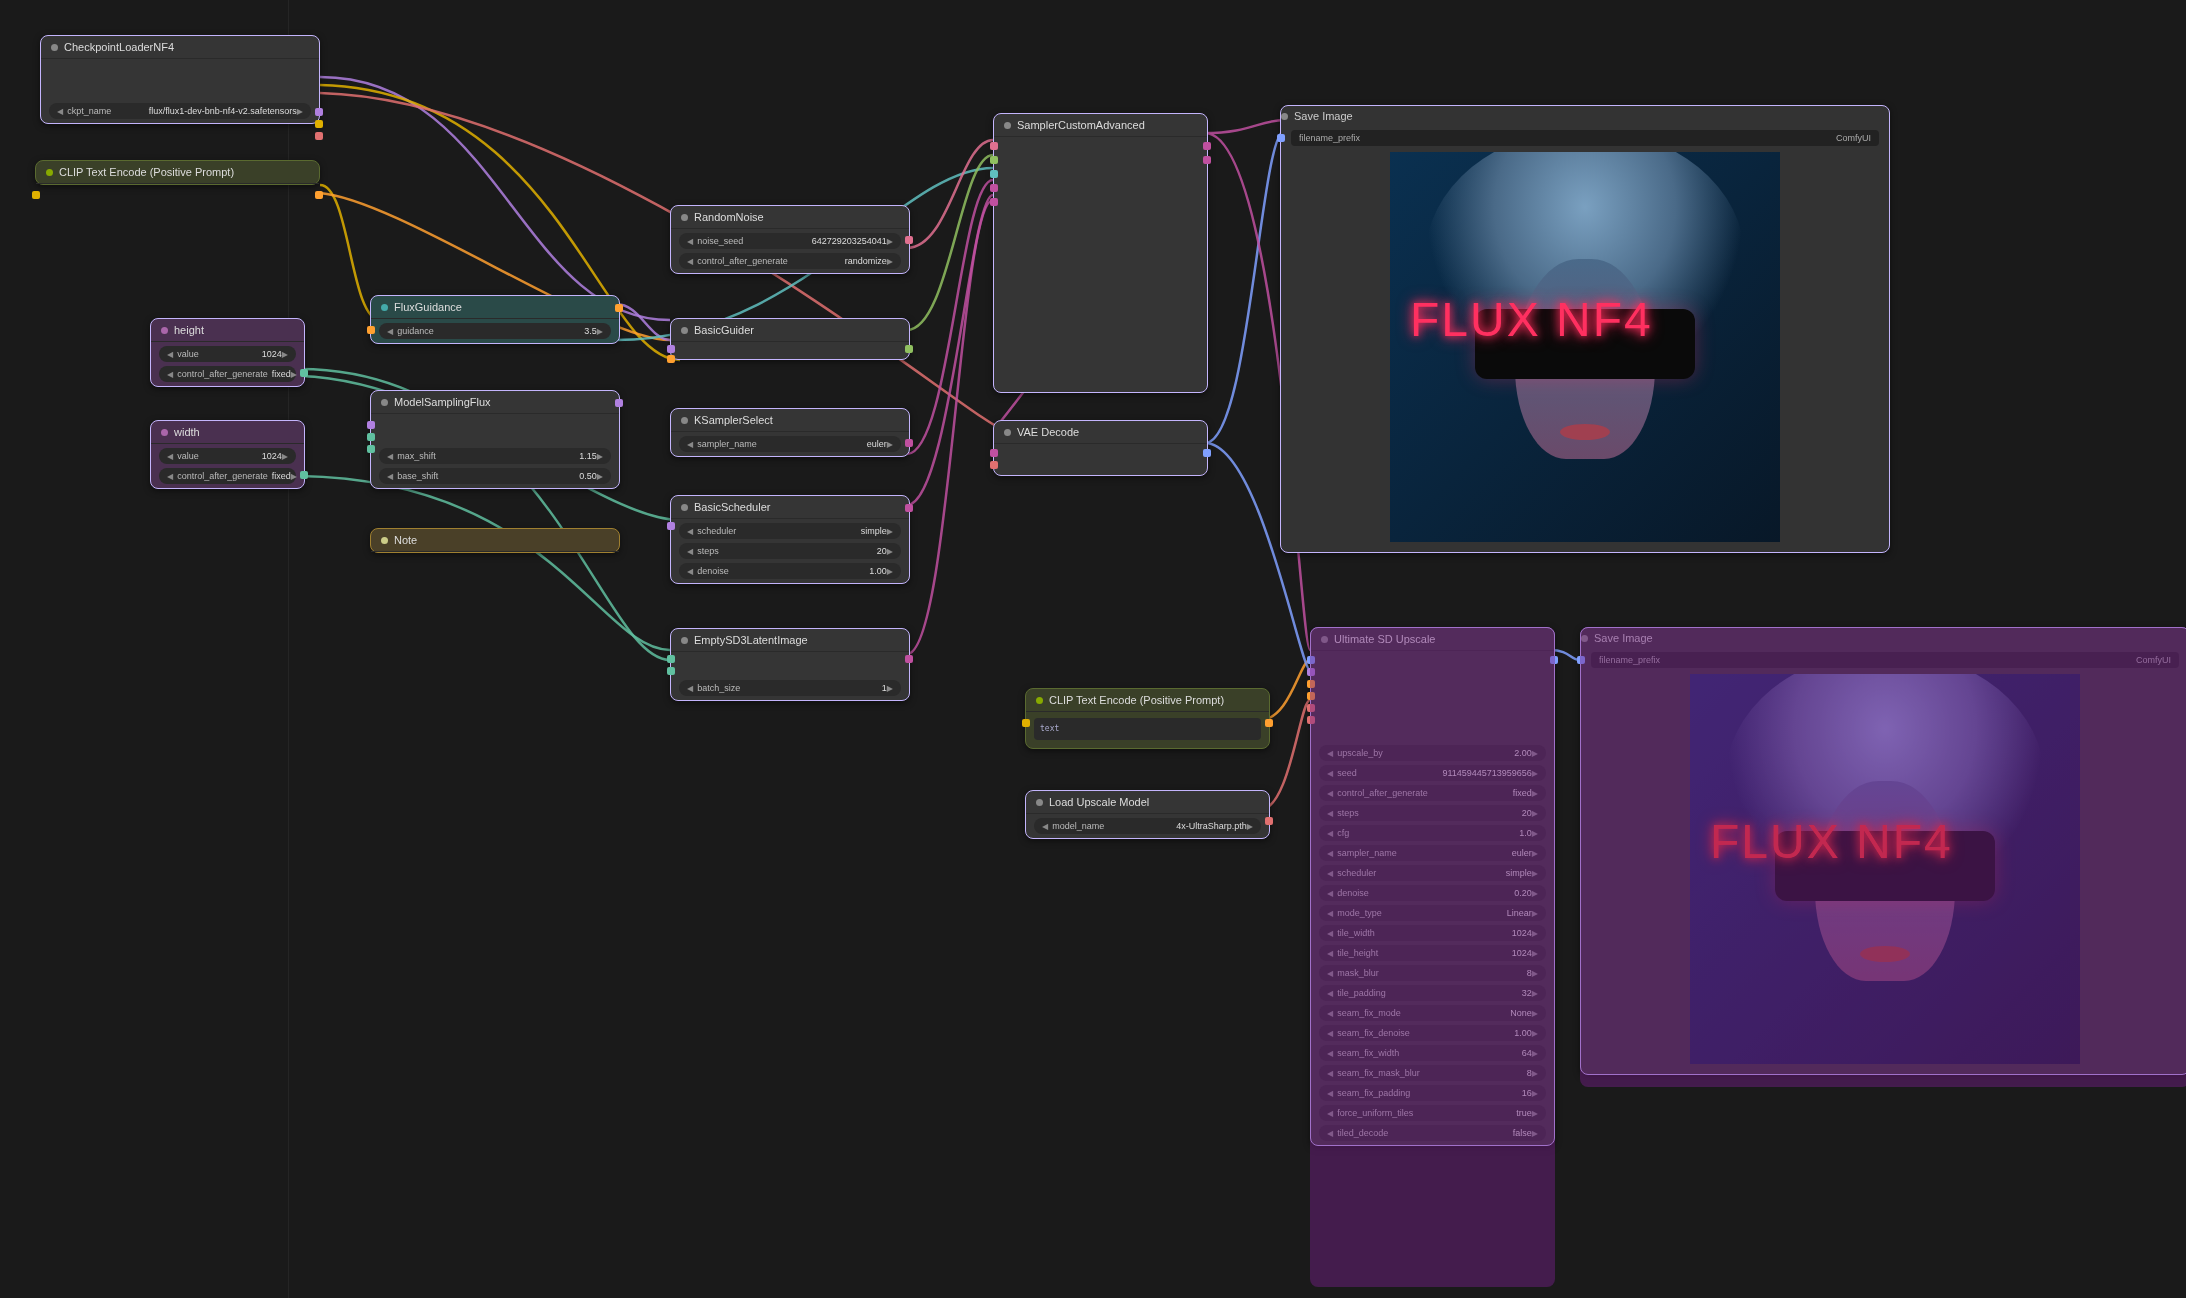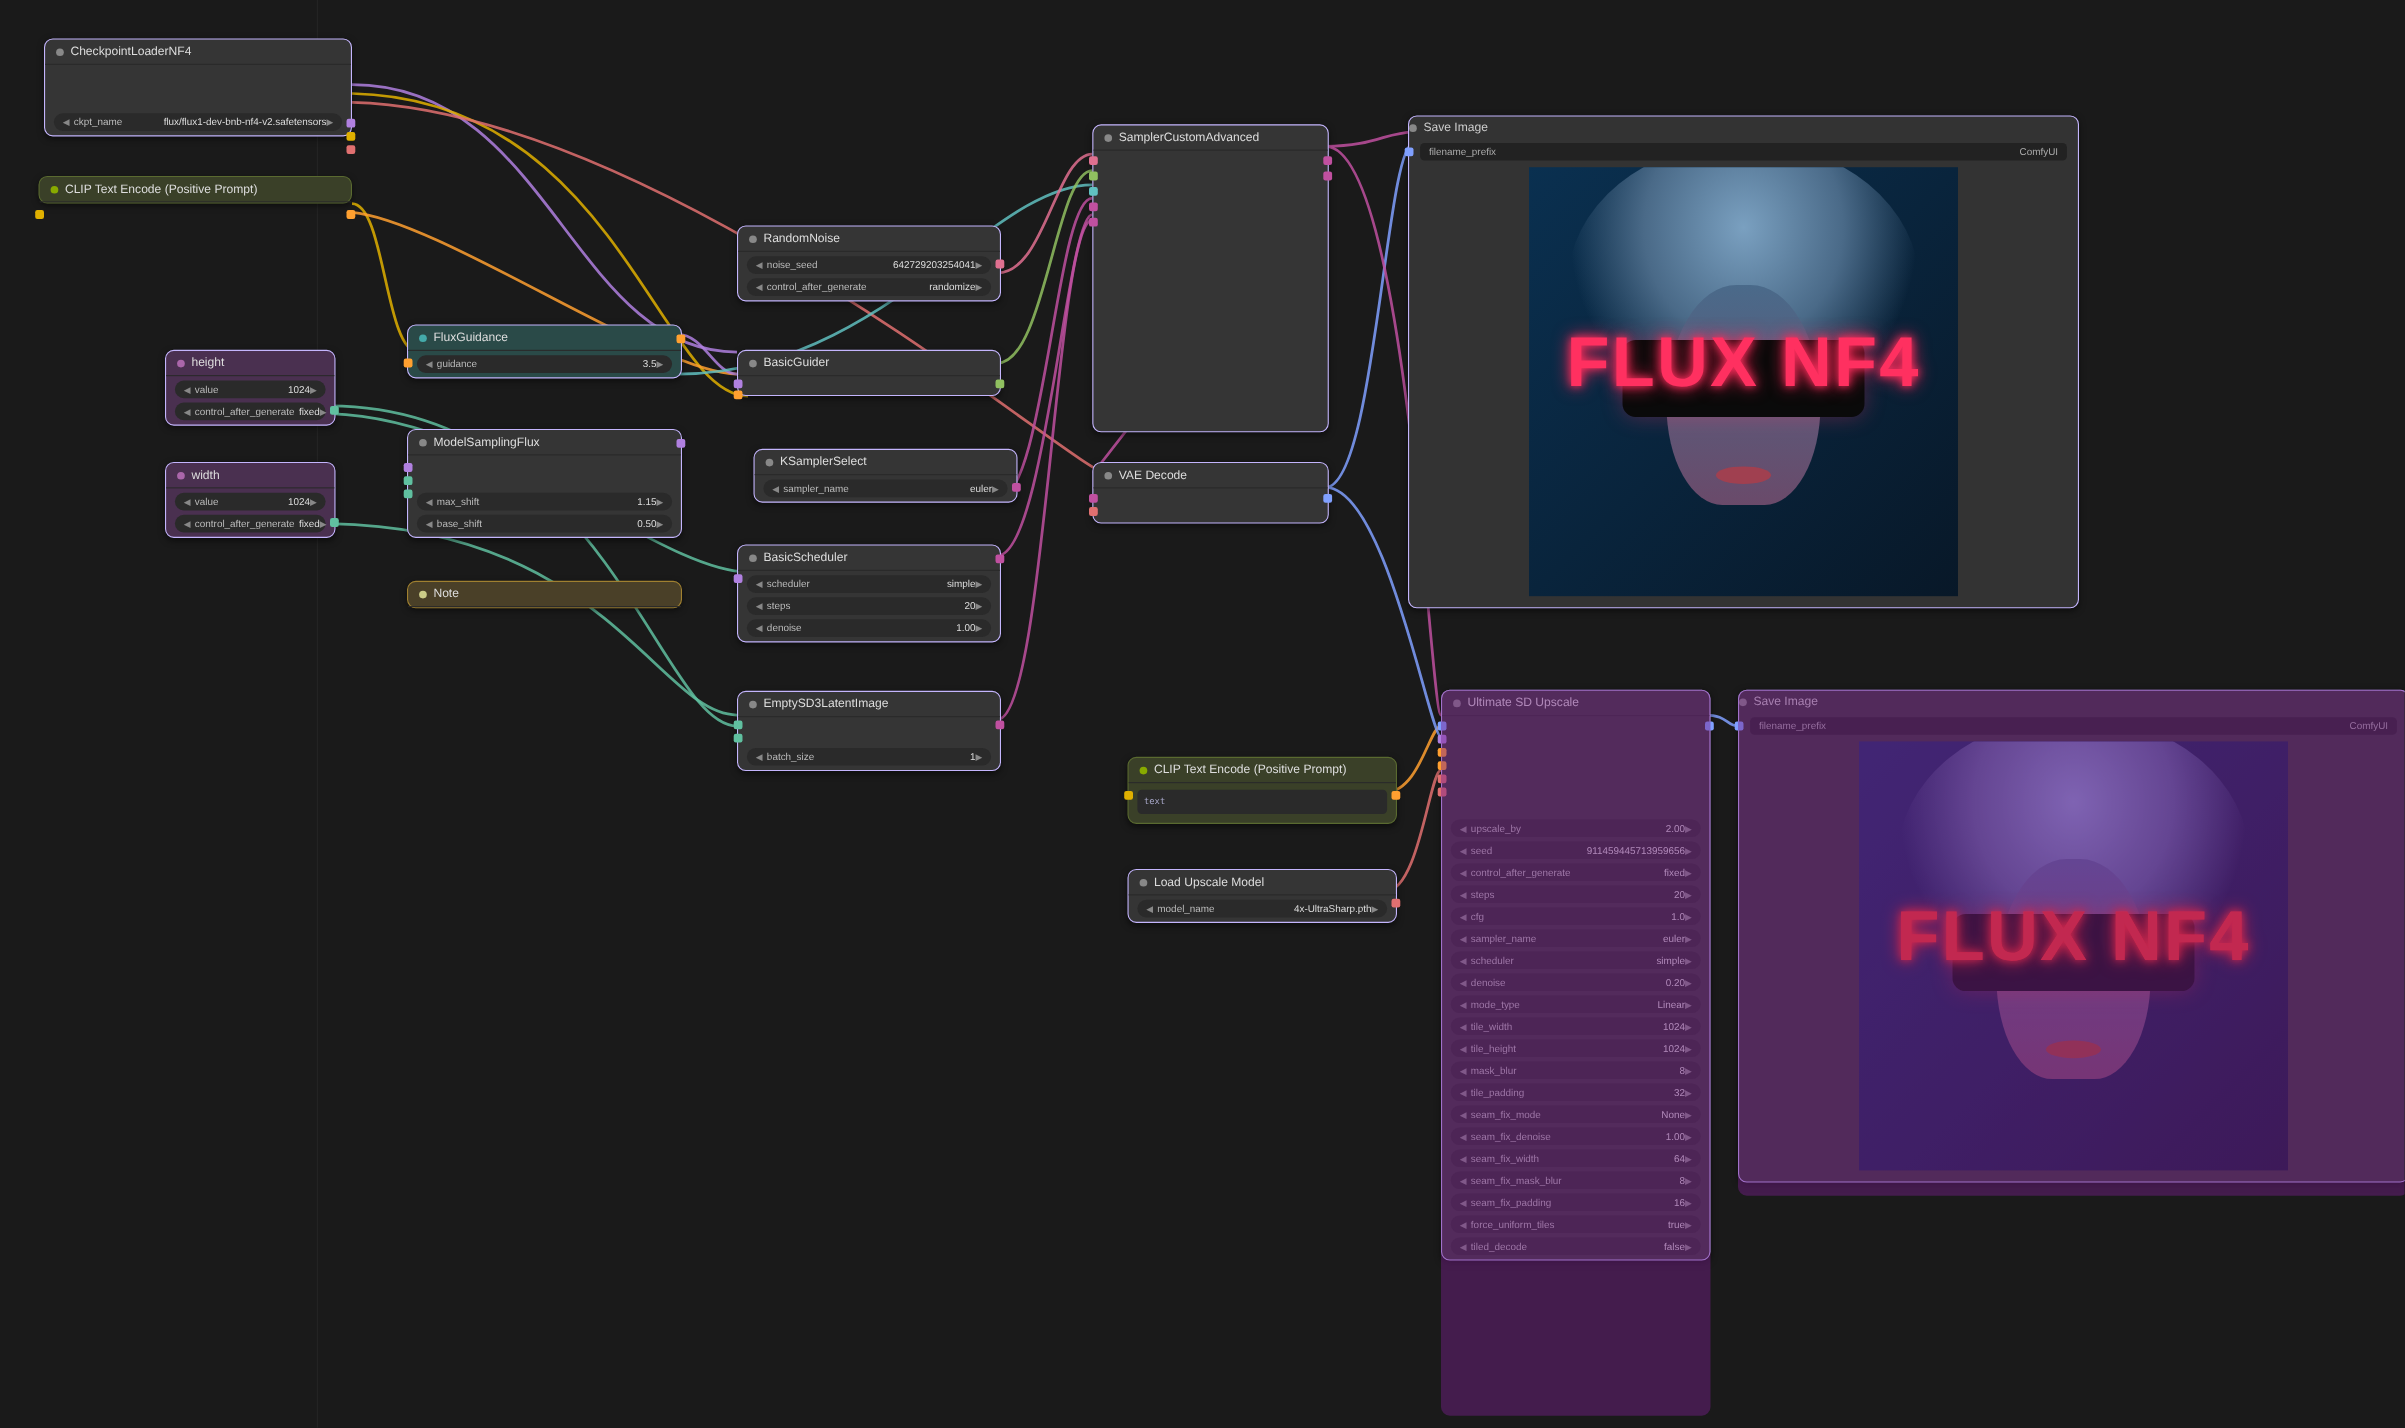--- a/index.html
+++ b/index.html
@@ -73,22 +73,22 @@
   }
   .hair { position:absolute; left:-20px; top:-30px; width:320px; height:260px;
     background:radial-gradient(ellipse at 50% 30%, #7aa0c0 0%, #4a6a88 40%, transparent 70%);
     border-radius:50% 50% 40% 40%;}
   .skin { position:absolute; left:70px; top:100px; width:140px; height:200px;
     background: linear-gradient(180deg,#4a6a8a,#6a4a6a);
     border-radius:50% 50% 40% 40% / 60% 60% 50% 50%;}
   .glasses { position:absolute; left:30px; top:150px; width:220px; height:70px;
     background:#0a0a0a; border-radius:12px; display:flex; align-items:center;
     box-shadow:0 0 20px rgba(255,50,100,0.3);}
-  .neon { position:absolute; left:20px; top:140px; width:350px; text-align:center;
-    font-family: Arial, sans-serif; font-weight:bold; font-size:64px;
+  .neon { position:absolute; left:20px; top:140px; width:350px; text-align:left;
+    font-family: Arial, sans-serif; font-weight:normal; font-size:48px;
     color:#ff3060; text-shadow:0 0 8px #ff3060, 0 0 16px #ff2050; letter-spacing:2px;}
   .lips { position:absolute; left:115px; top:265px; width:50px; height:16px;
     background:#a04050; border-radius:50%;}
   .muted-overlay {
     position:absolute; background:rgba(120,30,140,0.45); border-radius:8px;
     pointer-events:none;
   }
   svg.wires { position:absolute; left:0; top:0; width:2186px; height:1298px; pointer-events:none; }
   svg.wires path { fill:none; stroke-width:2.5; opacity:0.85; }
   .preview2 { filter: hue-rotate(20deg) saturate(1.2); }
@@ -259,21 +259,21 @@
 <div class="node" style="left:670px; top:318px; width:240px; height:42px;">
   <div class="node-title">
       <span class="dot" style="background:#888"></span>
       <span>BasicGuider</span>
     </div>
   <div class="port" style="left:-4px; top:26px; background:#b080e0"></div>
   <div class="port" style="left:-4px; top:36px; background:#ffa030"></div>
   <div class="port" style="right:-4px; top:26px; background:#90c060"></div>
 </div>
 
-<div class="node" style="left:685px; top:408px; width:240px;">
+<div class="node" style="left:670px; top:408px; width:240px;">
   <div class="node-title">
       <span class="dot" style="background:#888"></span>
       <span>KSamplerSelect</span>
     </div>
   <div class="port" style="right:-4px; top:30px; background:#c050a0"></div>
   <div class="widget">
       <span class="arr">◀</span>
       <span class="lbl">sampler_name</span>
       <span class="val">euler</span>
       <span class="arr">▶</span>

